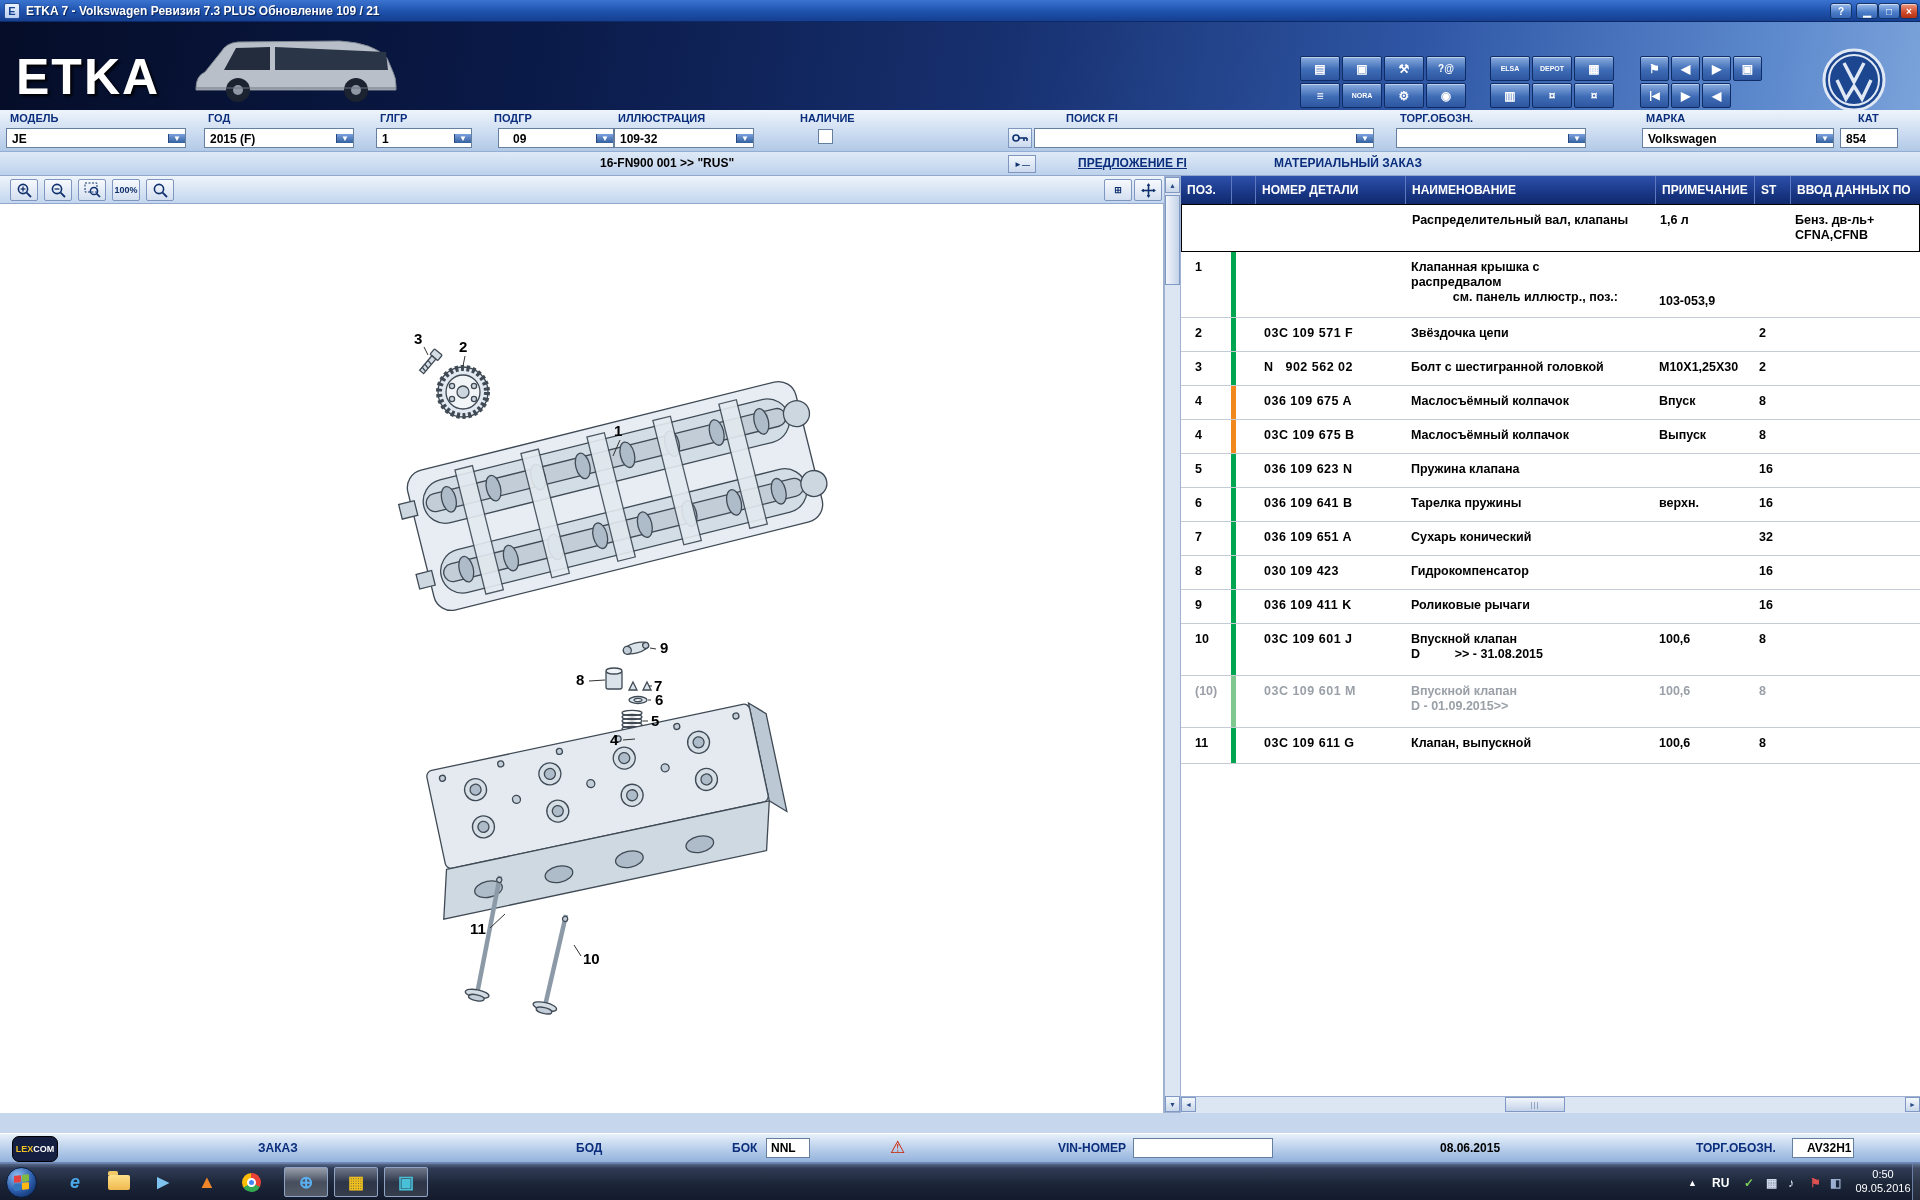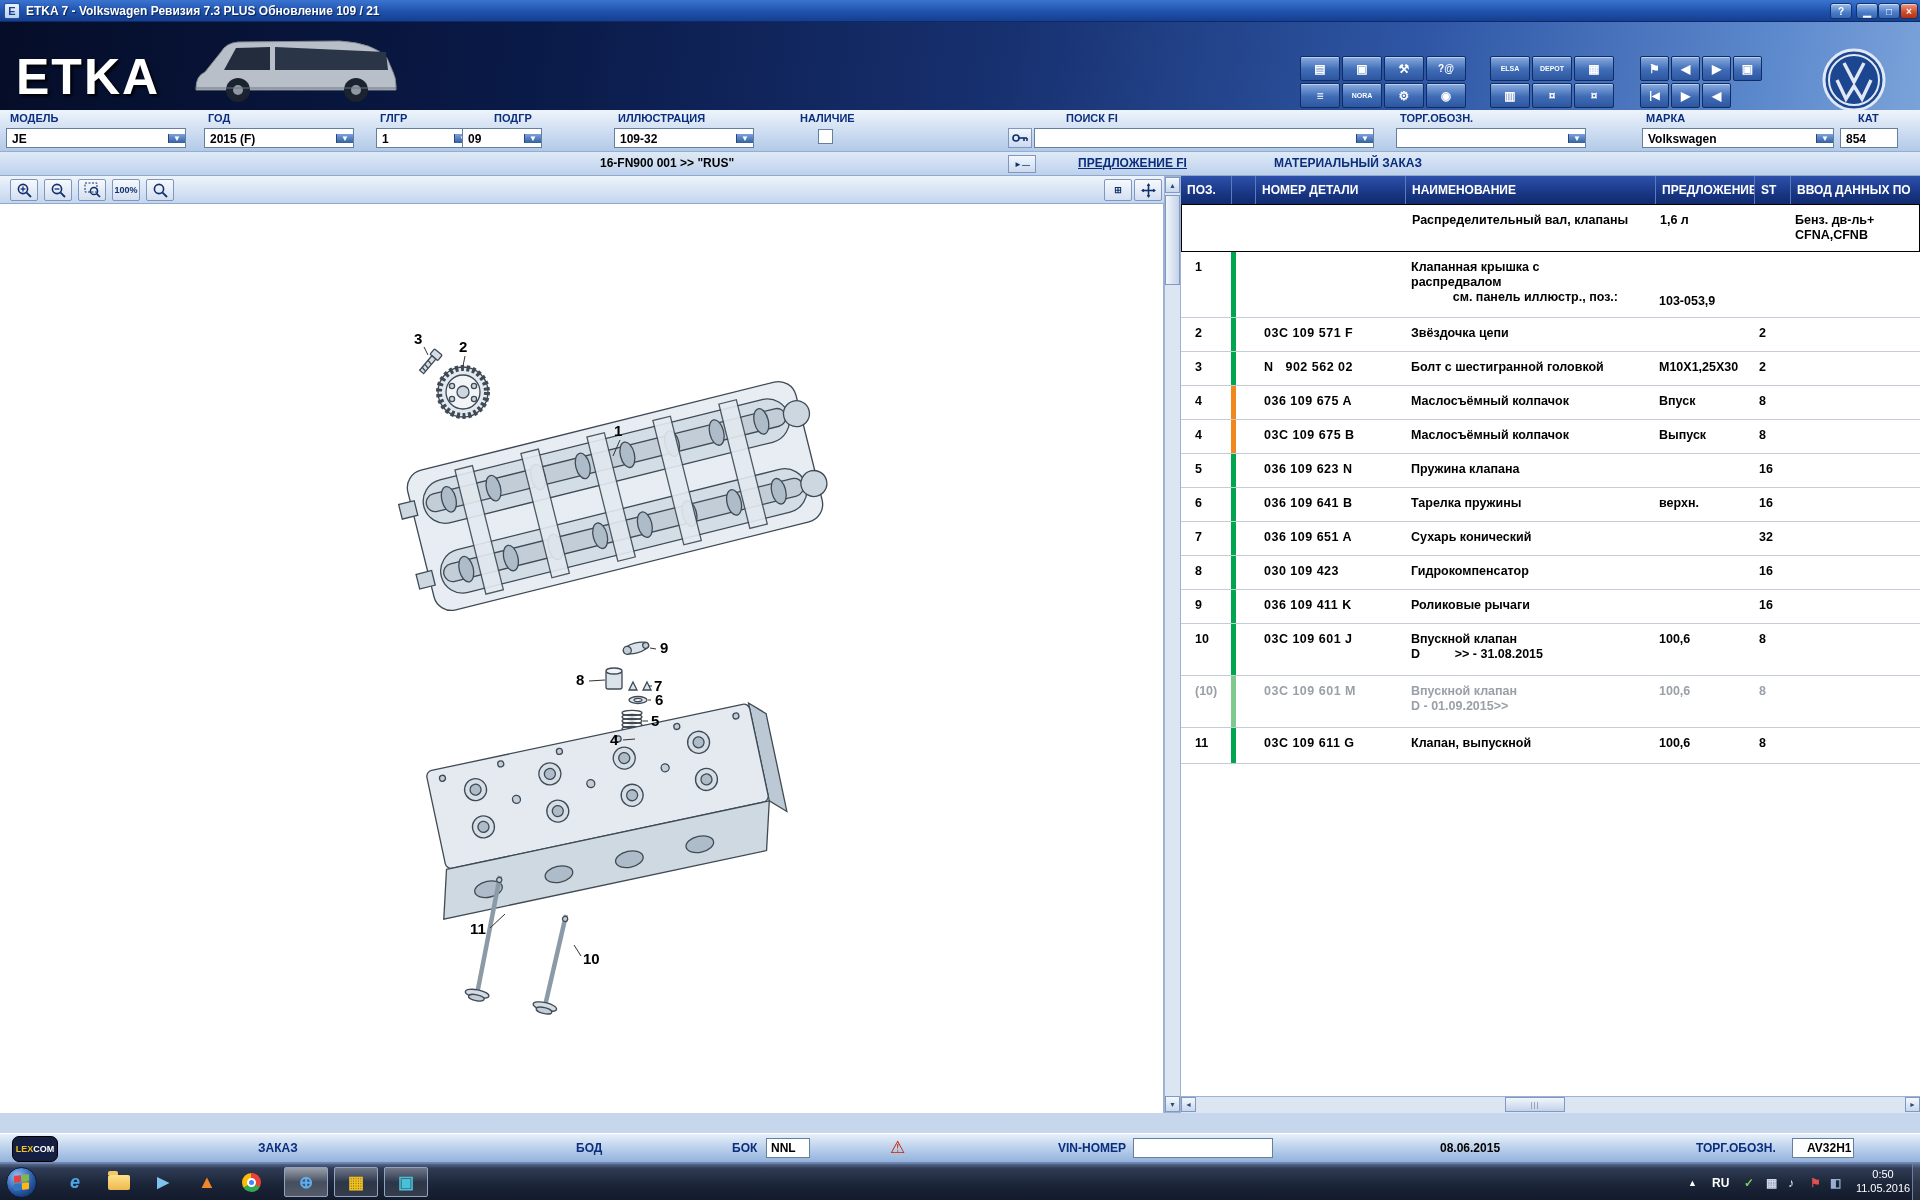--- a/index.html
+++ b/index.html
@@ -213,21 +213,21 @@
       <div class="ca">▼</div>
     </div>
 
     <div class="lbl" style="left:380px;">ГЛГР</div>
     <div class="combo" style="left:376px;width:96px;">
       <div class="cv">1</div>
       <div class="ca">▼</div>
     </div>
 
     <div class="lbl" style="left:494px;">ПОДГР</div>
-    <div class="combo" style="left:462px;width:80px;">
+    <div class="combo" style="left:498px;width:116px;padding-left:9px;">
       <div class="cv">09</div>
       <div class="ca">▼</div>
     </div>
 
     <div class="lbl" style="left:618px;">ИЛЛЮСТРАЦИЯ</div>
     <div class="combo" style="left:614px;width:140px;">
       <div class="cv">109-32</div>
       <div class="ca">▼</div>
     </div>
 
@@ -491,21 +491,21 @@
     <div class="vthumb"></div>
     <div class="sbtn" style="left:0;bottom:0;">▼</div>
   </div>
 
   <div class="abs rpanel">
     <div class="thead">
       <div class="hc">ПОЗ.</div>
       <div class="hc"></div>
       <div class="hc">НОМЕР ДЕТАЛИ</div>
       <div class="hc">НАИМЕНОВАНИЕ</div>
-      <div class="hc">ПРЕДЛОЖЕНИЕ</div>
+      <div class="hc">ПРИМЕЧАНИЕ</div>
       <div class="hc">ST</div>
       <div class="hc">ВВОД ДАННЫХ ПО</div>
     </div>
 
     <div class="trow section">
       <div class="c pos"></div>
       <div class="c barcell"></div>
       <div class="c num"></div>
       <div class="c nm">Распределительный в­ал, клапаны</div>
       <div class="c note">1,6 л</div>
@@ -722,18 +722,18 @@
 
     <div class="tray" style="left:1688px;font-size:9px;">▲</div>
     <div class="tray" style="left:1712px;font-size:12px;">RU</div>
     <div class="tray" style="left:1744px;font-size:12px;color:#7fce5a;">✓</div>
     <div class="tray" style="left:1766px;font-size:12px;color:#cfd8ea;">▦</div>
     <div class="tray" style="left:1788px;font-size:12px;color:#e8eef8;">♪</div>
     <div class="tray" style="left:1810px;font-size:12px;color:#e05050;">⚑</div>
     <div class="tray" style="left:1830px;font-size:12px;color:#9ab0d0;">◧</div>
     <div class="clock">
       <div>0:50</div>
-      <div>11.05.2016</div>
+      <div>09.05.2016</div>
     </div>
     <div class="showdesk"></div>
   </div>
 
 </div>
 
 </body></html>

